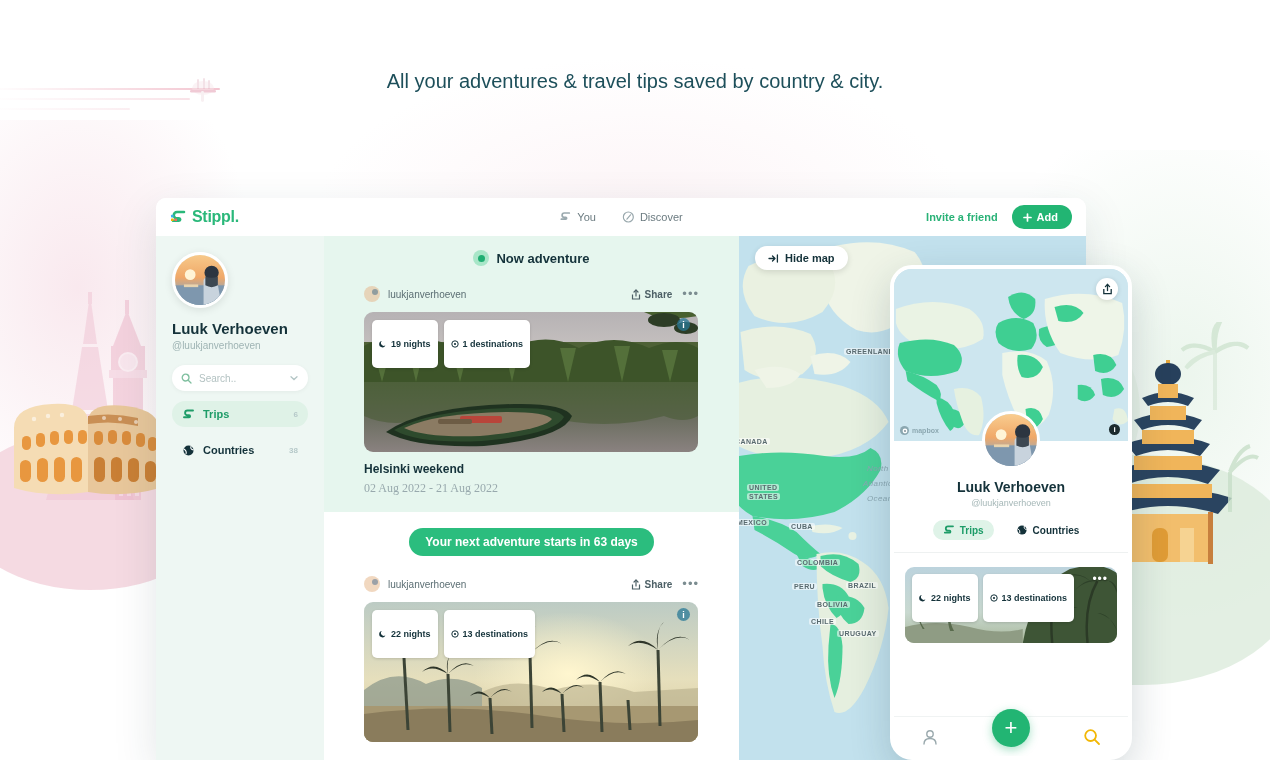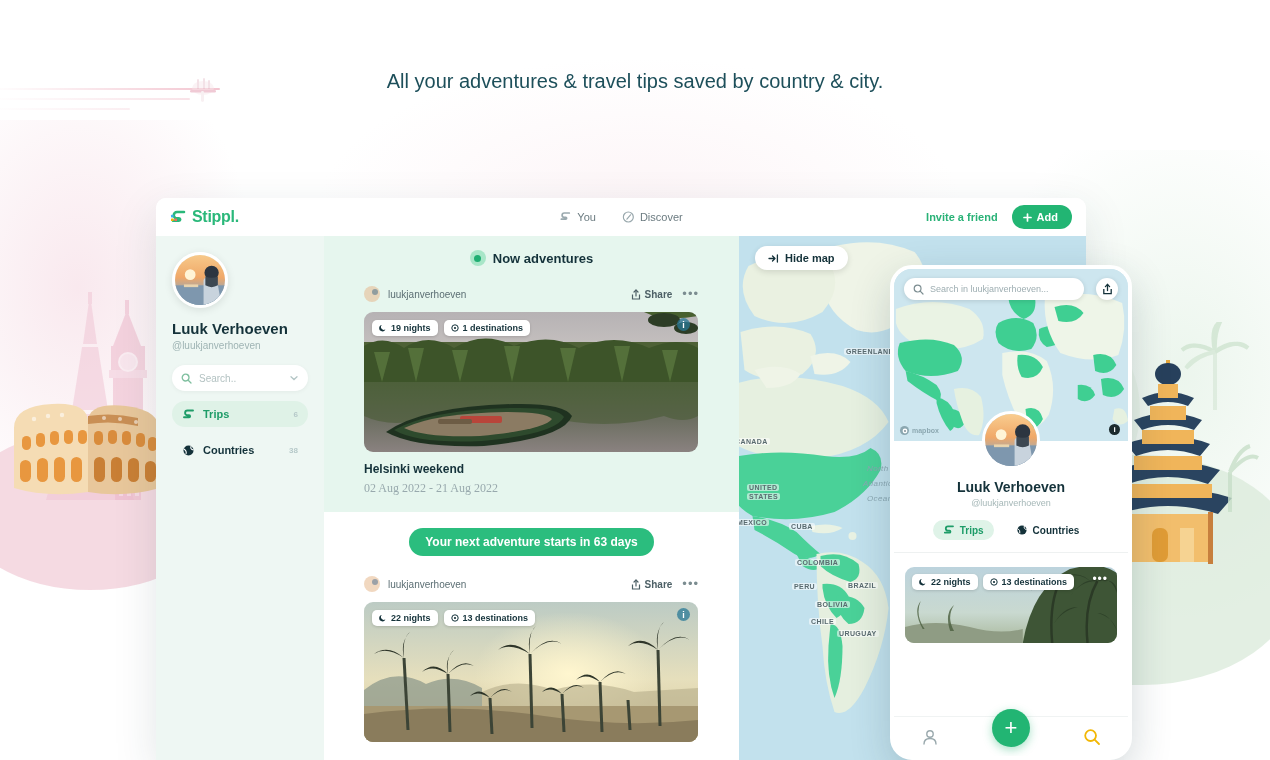--- a/index.html
+++ b/index.html
@@ -148,21 +148,21 @@
   .post-actions { margin-left: auto; display: flex; align-items: center; gap: 10px; }
   .share { display: flex; align-items: center; gap: 4px; font-size: 10px; color: #4d6066; font-weight: 600; }
   .dots { font-size: 13px; color: #7b8c90; letter-spacing: 1px; line-height: 8px; }
 
   .card { margin-top: 10px; position: relative; }
   .card-img {
     width: 334px; height: 140px; border-radius: 9px; overflow: hidden; position: relative;
   }
   .chips { position: absolute; left: 8px; top: 8px; display: flex; gap: 6px; }
   .chip {
-    background: #fff; border-radius: 5px; padding: 3px 7px; display: flex; align-items: center;
+    background: #fff; border-radius: 5px; padding: 19px 7px; display: flex; align-items: center;
     gap: 4px; font-size: 9px; font-weight: 700; color: #14323a;
     box-shadow: 0 1px 3px rgba(0,0,0,.15);
   }
   .info-badge {
     position: absolute; right: 8px; top: 6px; width: 13px; height: 13px; border-radius: 50%;
     background: rgba(40,120,150,.75); color: #fff; font-size: 9px; font-weight: 700;
     display: flex; align-items: center; justify-content: center;
   }
   .card-title { margin-top: 10px; font-size: 12px; font-weight: 700; color: #14323a; }
   .card-dates { margin-top: 5px; font-size: 12px; color: #98a9ad; font-family: Liberation Serif, serif; }
@@ -511,21 +511,21 @@
       </div>
     </div>
 
     <div class="feed">
 
       <div class="feed-now">
         <div class="now-pill">
           <span class="dot-ring">
               <i></i>
             </span>
-          <span>Now adventures</span>
+          <span>Now adventure</span>
         </div>
 
         <div class="post-head">
           <span class="avatar-sm">
             <svg width="16" height="16" viewBox="0 0 16 16">
               <rect width="16" height="16" fill="#e6b98e"></rect>
               <circle cx="11" cy="6" r="3" fill="#4b5560"></circle>
             </svg>
           </span>
           <span class="post-user">luukjanverhoeven</span>
@@ -798,29 +798,20 @@
       <path d="M136 140 Q150 136 154 150 Q148 162 138 158 Z" fill="#3fcf92"></path>
 
       <path d="M156 30 Q198 18 236 34 Q242 60 232 86 Q204 96 172 84 Q154 60 156 30 Z" fill="#eef5e8"></path>
       <path d="M166 38 Q186 32 196 44 Q188 56 170 52 Z" fill="#3fcf92"></path>
       <path d="M206 86 Q224 82 230 96 Q222 108 208 102 Z" fill="#3fcf92"></path>
       <path d="M214 110 Q232 106 238 120 Q230 132 216 126 Z" fill="#3fcf92"></path>
       <path d="M190 116 Q204 114 208 126 Q200 136 190 130 Z" fill="#3fcf92"></path>
       <path d="M228 140 Q240 136 242 152 Q232 160 226 150 Z" fill="#e6f1e0"></path>
     </svg>
 
-    <div class="ph-search">
-      <span>
-        <svg width="11" height="11" viewBox="0 0 11 11">
-          <circle cx="4.6" cy="4.6" r="3.4" stroke="#7d8e92" stroke-width="1.2" fill="none"></circle>
-          <path d="M7.2 7.2 L10 10" stroke="#7d8e92" stroke-width="1.2" stroke-linecap="round"></path>
-        </svg>
-      </span>
-      <span>Search in luukjanverhoeven...</span>
-    </div>
     <div class="ph-share">
       <span>
         <svg width="11" height="12" viewBox="0 0 11 12">
           <path d="M5.5 1.5 L5.5 7.5" stroke="#14323a" stroke-width="1.3" stroke-linecap="round"></path>
           <path d="M3.4 3.6 L5.5 1.5 L7.6 3.6" stroke="#14323a" stroke-width="1.3" fill="none" stroke-linecap="round"></path>
           <path d="M1.8 6 L1.8 10.6 L9.2 10.6 L9.2 6" stroke="#14323a" stroke-width="1.3" fill="none"></path>
         </svg>
       </span>
     </div>
 

